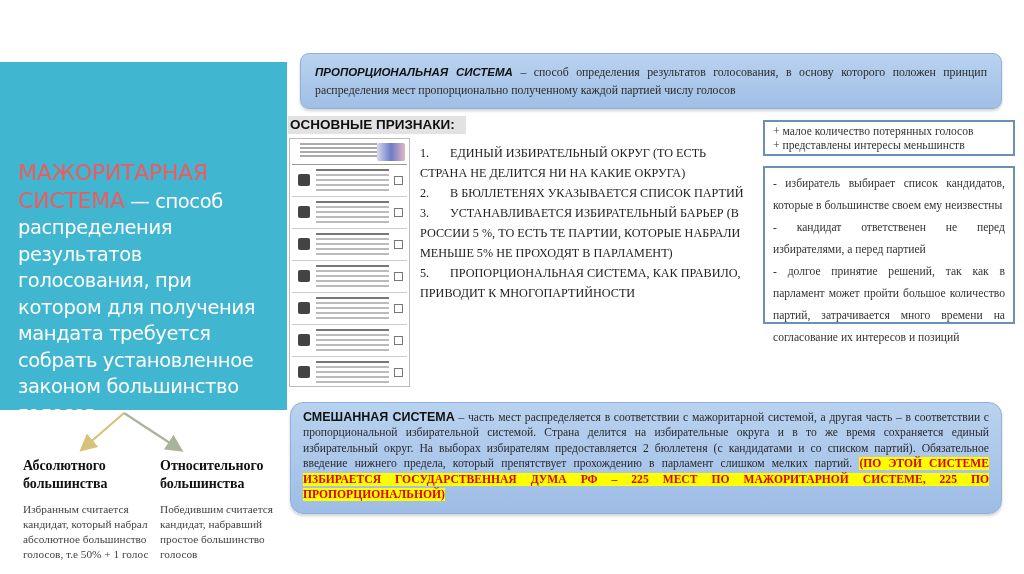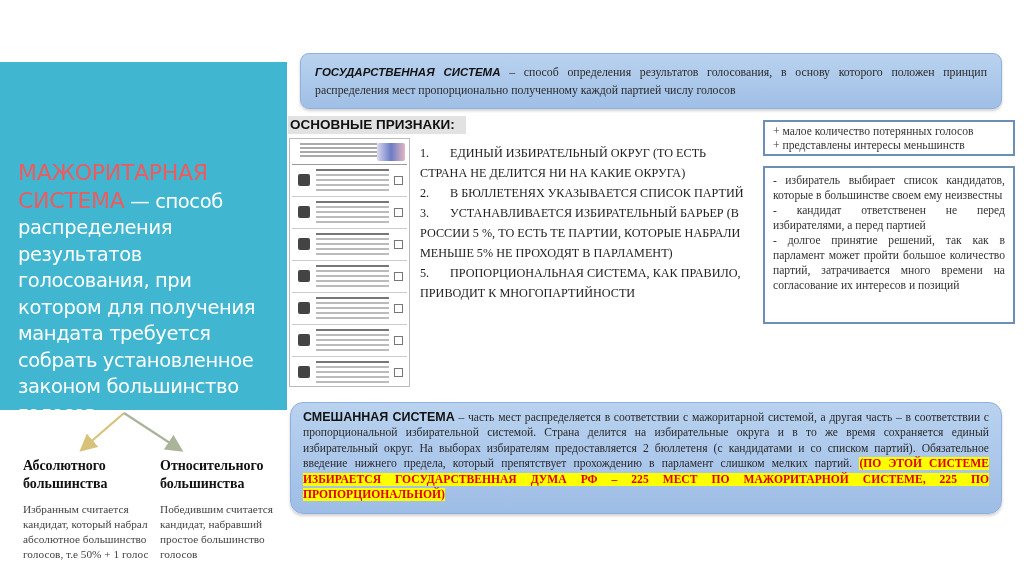--- a/index.html
+++ b/index.html
@@ -68,21 +68,21 @@
   
   .pros-box {
     position: absolute; left: 763px; top: 120px; width: 252px; height: 36px;
     border: 2px solid #6c8fb8; background: #fff; padding: 3px 0 0 8px;
     font-size: 11.6px; line-height: 14px; color: #333;
   }
   
   .cons-box {
     position: absolute; left: 763px; top: 166px; width: 252px; height: 158px;
     border: 2px solid #6c8fb8; background: #fff; padding: 5px 8px 0 8px;
-    font-size: 11.6px; line-height: 15px; color: #333; text-align: justify;
+    font-size: 11.6px; line-height: 22px; color: #333; text-align: justify;
   }
 
   
   .mixed-box {
     position: absolute; left: 290px; top: 402px; width: 712px; height: 112px;
     background: linear-gradient(180deg, #b9d2ef 0%, #9ebde6 100%);
     border-radius: 13px; border: 1px solid #8fb0db;
     box-shadow: 0 2px 3px rgba(0,0,0,0.18);
     padding: 7px 12px 0 12px;
     font-size: 11.6px; line-height: 15.4px; color: #2a2a2a; text-align: justify;
@@ -113,21 +113,21 @@
 <div class="col col-left">
   <h3>Абсолютного большинства</h3>
   <p>Избранным считается кандидат, который набрал абсолютное большинство голосов, т.е 50% + 1 голос</p>
 </div>
 <div class="col col-right">
   <h3>Относительного большинства</h3>
   <p>Победившим считается кандидат, набравший простое большинство голосов</p>
 </div>
 
 <div class="prop-box">
-  <span class="term">ГОСУДАРСТВЕННАЯ СИСТЕМА</span><span> – способ определения результатов голосования, в основу которого положен принцип распределения мест пропорционально полученному каждой партией числу голосов</span>
+  <span class="term">ПРОПОРЦИОНАЛЬНАЯ СИСТЕМА</span><span> – способ определения результатов голосования, в основу которого положен принцип распределения мест пропорционально полученному каждой партией числу голосов</span>
 </div>
 
 <div class="features-title">ОСНОВНЫЕ ПРИЗНАКИ:</div>
 
 <div class="ballot">
   <div class="ballot-head">
     <div class="ln"></div>
       <div class="ln"></div>
       <div class="ln"></div>
       <div class="ln"></div>

